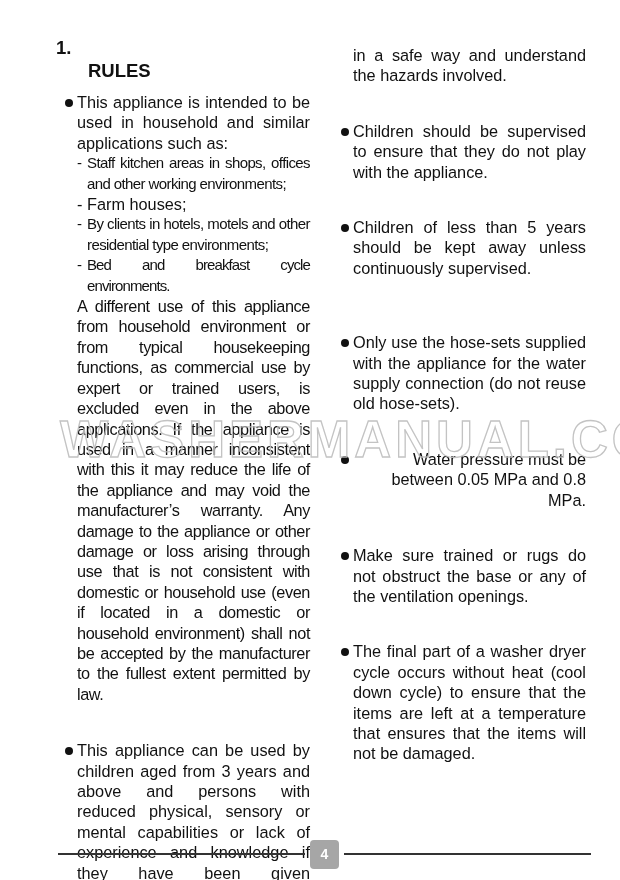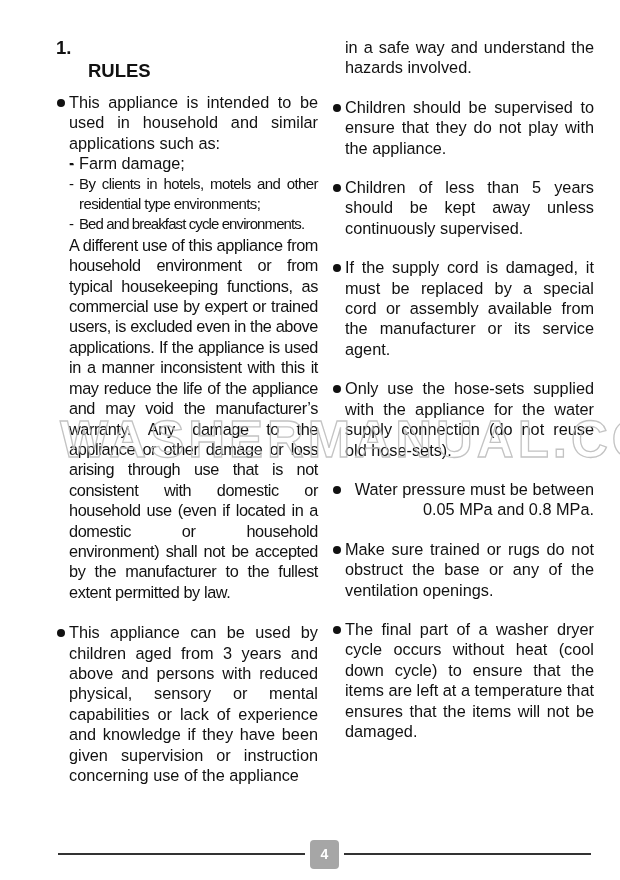--- a/index.html
+++ b/index.html
@@ -12,21 +12,21 @@
     font-size: 16.3px; line-height: 20.4px; text-align: justify;
   }
   .col-left { left: 56px; }
   .col-right { left: 332px; top: 37px; }
   .heading {
     font-family: "Liberation Sans", sans-serif;
     font-weight: bold; font-size: 18.5px; line-height: 23px;
     display: flex; margin: 0 0 10px 0; text-align: left;
   }
   .heading .num { width: 32px; flex: 0 0 32px; }
-  .bullet { position: relative; padding-left: 13px; margin: 0; }
+  .bullet { position: relative; padding-left: 13px; margin: 8px; }
   .bullet .dot {
     position: absolute; left: 1px; top: 7px; width: 8px; height: 8px;
     border-radius: 50%; background: #111;
   }
   .sub-list { margin: 0; padding: 0; list-style: none; }
   .sub-item {
     position: relative; padding-left: 10px; font-size: 15px; line-height: 20.4px;
     letter-spacing: -0.6px; text-align: justify;
   }
   .sub-item .dash { position: absolute; left: 0; top: 0; }
@@ -61,22 +61,22 @@
     <span>
       <br>
       <span>RULES</span>
     </span>
   </div>
 
   <div class="bullet">
     <span class="dot"></span>
     <p class="para">This appliance is intended to be used in household and similar applications such as:</p>
     <ul class="sub-list">
-      <li class="sub-item"><span class="dash">-</span></li>
-      <li class="sub-item" style="font-size:16.3px;letter-spacing:0;"><span class="dash">-</span><span>Farm damage;</span></li>
+      <li class="sub-item"><span class="dash">-</span><span>Staff kitchen areas in shops, offices and other working environments;</span></li>
+      <li class="sub-item" style="font-size:16.3px;letter-spacing:0;"><span class="dash">-</span><span>Farm houses;</span></li>
       <li class="sub-item"><span class="dash">-</span><span>By clients in hotels, motels and other residential type environments;</span></li>
       <li class="sub-item" style="letter-spacing:-0.9px;"><span class="dash">-</span><span>Bed and breakfast cycle environments.</span></li>
     </ul>
     <p class="para narrow">A different  use of this appliance from household environment or from typical housekeeping functions, as commercial use by expert or trained users, is excluded even in the above applications. If the appliance is used in a manner inconsistent with this it may reduce the life of the appliance and may void the manufacturer’s warranty. Any damage to the appliance or other damage or loss arising through use that is not consistent with domestic or household use (even if located in a domestic or household environment) shall not be accepted by the manufacturer to the fullest extent permitted by law.</p>
   </div>
 
   <div class="gap-md"></div>
 
   <div class="bullet">
     <span class="dot"></span>
@@ -95,24 +95,20 @@
     <p class="para">Children should be supervised to ensure that they do not play with the appliance.</p>
   </div>
 
   <div class="gap-sm"></div>
   <div class="bullet">
     <span class="dot"></span>
     <p class="para">Children of less than 5 years should be kept away unless continuously supervised.</p>
   </div>
 
   <div class="gap-sm"></div>
-  <div class="bullet">
-    <span class="dot"></span>
-    <p class="para">If the supply cord is damaged, it must be replaced by a special cord or assembly available from the manufacturer or its service agent.</p>
-  </div>
 
   <div class="gap-sm"></div>
   <div class="bullet">
     <span class="dot"></span>
     <p class="para">Only use the hose-sets supplied with the appliance for the water supply connection (do not reuse old hose-sets).</p>
   </div>
 
   <div class="gap-sm"></div>
   <div class="bullet">
     <span class="dot"></span>

